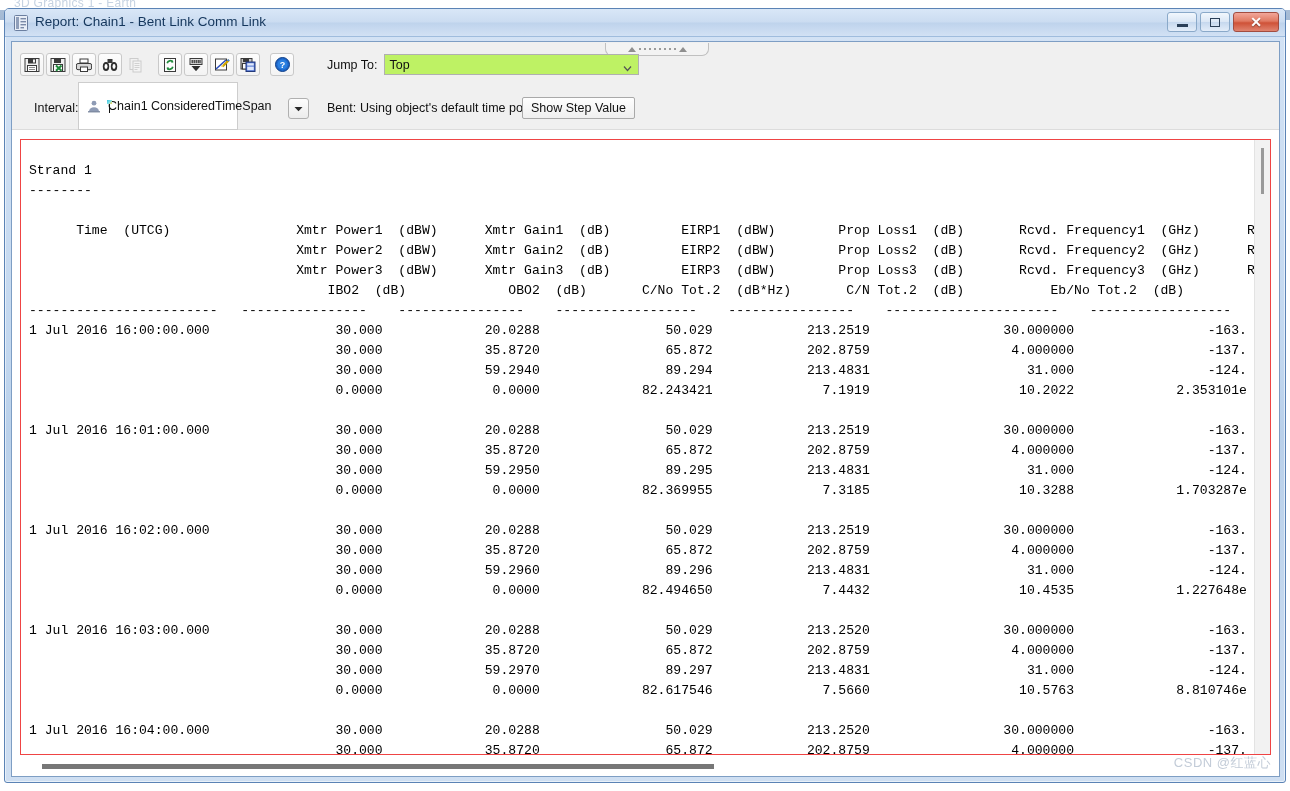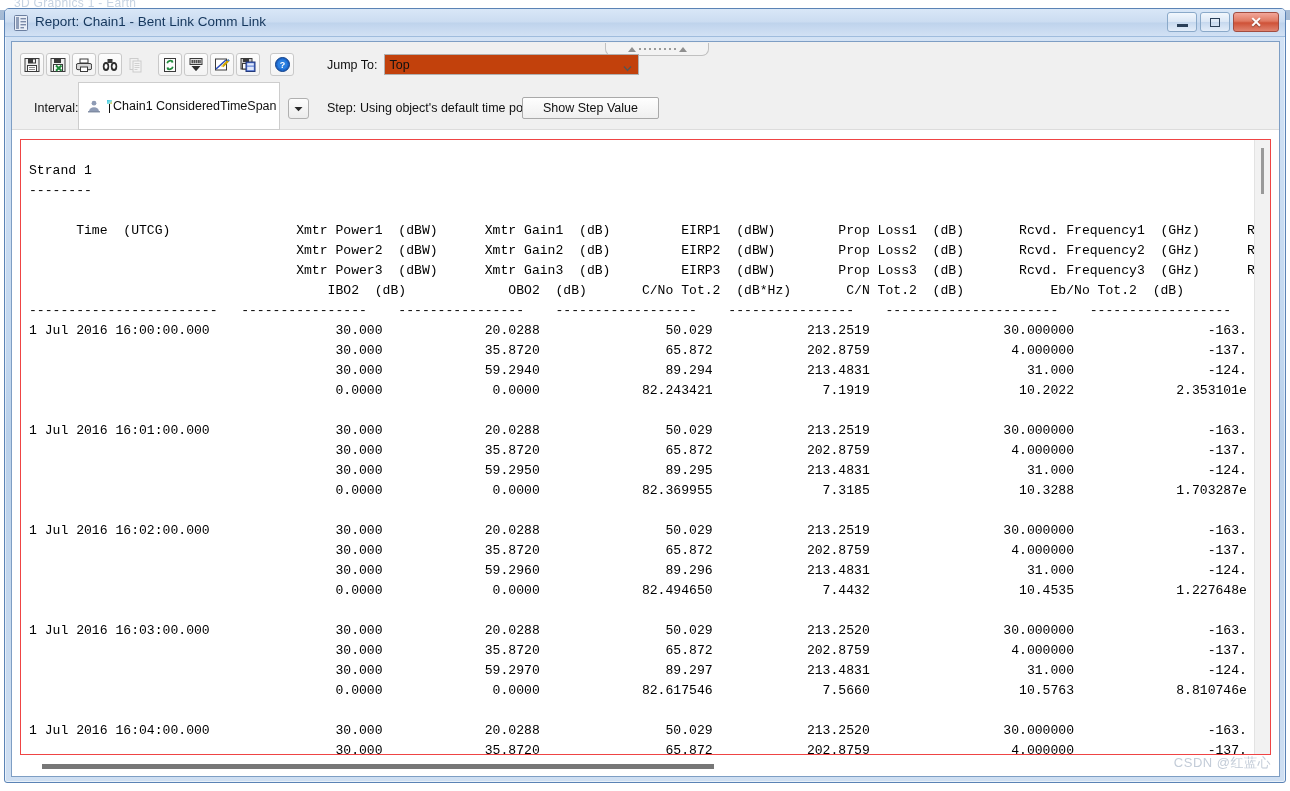--- a/index.html
+++ b/index.html
@@ -86,21 +86,21 @@
     border: 1px solid #c9c9c9; border-radius: 3px;
     background: linear-gradient(to bottom,#fdfdfd 0%, #f3f3f3 100%);
     display: flex; align-items: center; justify-content: center;
   }
   .tb-btn.flat { border-color: transparent; background: transparent; }
   .tb-gap { width: 8px; }
 
   .jumpto-wrap { position: absolute; left: 290px; top: 12px; display: flex; align-items: center; margin-left: 25px; }
   .jumpto-label { font-size: 12.5px; color: #111; margin-right: 6px; }
   .jumpto-select {
-    width: 255px; height: 21px; border: 1px solid #b0b0b0; background: #c2410c;
+    width: 255px; height: 21px; border: 1px solid #b0b0b0; background: #bef264;
     position: relative; display: flex; align-items: center;
   }
   .jumpto-select .val { font-size: 12.5px; color: #111; padding-left: 5px; }
   .jumpto-select .chev {
     position: absolute; right: 6px; top: 4px;
     width: 9px; height: 9px;
   }
 
   
   #grip {
@@ -112,21 +112,21 @@
     display: flex; align-items: center; justify-content: center; gap: 3px;
   }
   #grip .dot { width: 2px; height: 2px; background: #9a9a9a; }
   #grip .tri { width: 0; height: 0; border-left: 4px solid transparent; border-right: 4px solid transparent; border-bottom: 5px solid #8f8f8f; }
 
   
   #tb-row2 { position: absolute; left: 0; top: 44px; height: 44px; width: 100%; }
   .intv-label { position: absolute; left: 22px; top: 15px; font-size: 12.5px; color: #111; }
   .intv-box {
     position: absolute; left: 66px; top: -4px;
-    width: 202px; height: 48px;
+    width: 160px; height: 48px;
     background: #ffffff; border: 1px solid #cdcdcd;
     display: flex; align-items: center;
   }
   .intv-box .person { margin-left: 8px; width: 14px; height: 14px; }
   .intv-box .caret { margin-left: 6px; width: 5px; height: 13px; position: relative; }
   .intv-box .caret:before {
     content: ''; position: absolute; left: 2px; top: 0; width: 1px; height: 13px; background: #111;
   }
   .intv-box .caret:after {
     content: ''; position: absolute; left: 0; top: 0; width: 5px; height: 4px;
@@ -138,21 +138,21 @@
     position: absolute; left: 276px; top: 12px;
     width: 21px; height: 21px;
     border: 1px solid #b0b0b0; border-radius: 3px;
     background: linear-gradient(to bottom,#fdfdfd 0%, #ececec 100%);
     display: flex; align-items: center; justify-content: center;
   }
   .step-label { position: absolute; left: 315px; top: 15px; font-size: 12.5px; color: #111; white-space: nowrap; }
   .step-value { position: absolute; left: 348px; top: 15px; font-size: 12.5px; color: #111; white-space: nowrap; }
   .step-btn {
     position: absolute; left: 510px; top: 11px; height: 22px;
-    padding: 0 20px; border: 1px solid #a9a9a9; border-radius: 2px;
+    padding: 0 8px; border: 1px solid #a9a9a9; border-radius: 2px;
     background: linear-gradient(to bottom,#fefefe 0%, #efefef 100%);
     font-size: 12.5px; color: #111; display: flex; align-items: center;
   }
 
   
   #report-outer {
     position: absolute; left: 8px; top: 97px;
     width: 1251px; height: 616px;
     border: 1px solid #ef4444;
     background: #ffffff;
@@ -384,21 +384,21 @@
           <span class="caret"></span>
           <span class="itxt">Chain1 ConsideredTimeSpan</span>
         </div>
 
         <div class="intv-drop">
           <svg width="9" height="6" viewBox="0 0 9 6">
               <path d="M0.5 1 L4.5 5.2 L8.5 1 z" fill="#2a2a2a"></path>
             </svg>
         </div>
 
-        <span class="step-label">Step:</span>
+        <span class="step-label">Bent:</span>
         <span class="step-value">Using object's default time points</span>
         <div class="step-btn">
           <span>Show Step Value</span>
         </div>
       </div>
     </div>
 
     <div id="report-outer">
       <pre id="report-pre">Strand 1
 --------

